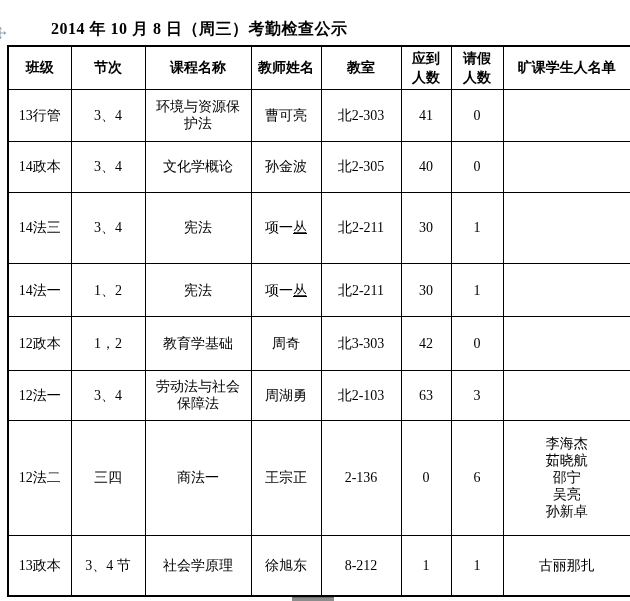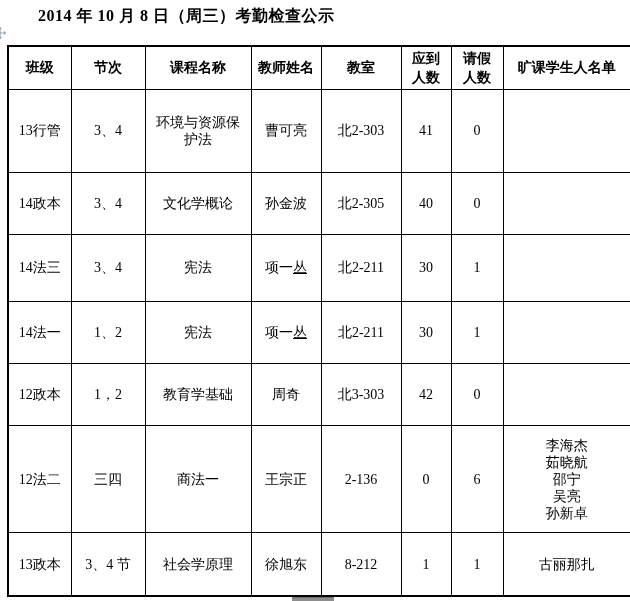--- a/index.html
+++ b/index.html
@@ -1,29 +1,29 @@
 <!DOCTYPE html>
 <html><head>
 <meta charset="utf-8">
 <style>
   html,body{margin:0;padding:0;width:630px;height:601px;background:#ffffff;overflow:hidden}
   body{position:relative;font-family:"Liberation Serif","DejaVu Serif",serif;color:#000}
 
-  .title{position:absolute;left:38px;top:5px;margin:0;font-size:16px;font-weight:bold;
+  .title{position:absolute;left:38px;top:5px;margin:13px;font-size:16px;font-weight:bold;
          line-height:22px;white-space:nowrap;letter-spacing:0.5px}
 
   .move-handle{position:absolute;left:-7px;top:26px;width:14px;height:14px;overflow:visible}
   .move-handle svg{width:14px;height:14px;fill:#91a0b6}
 
   table.att{position:absolute;left:7px;top:45px;width:623px;height:552px;
             border-collapse:collapse;table-layout:fixed;border:2px solid #000}
   .att th,.att td{border:1px solid #000;text-align:center;vertical-align:middle;
                   font-size:14px;line-height:17px;padding:0 2px;overflow:hidden}
   .att th{font-weight:bold;white-space:pre-line;line-height:19px}
-  .att td.col-course{padding:16px 9px}
+  .att td.col-course{padding:0 9px}
   .att td.col-absent{white-space:pre-line}
 
   col.col-class{width:63px}
   col.col-period{width:74px}
   col.col-course{width:106px}
   col.col-teacher{width:70px}
   col.col-room{width:80px}
   col.col-expected{width:50px}
   col.col-leave{width:52px}
   col.col-absent{width:128px}
@@ -127,20 +127,30 @@
           <td class="col-class">12政本</td>
           <td class="col-period">1，2</td>
           <td class="col-course">教育学基础</td>
           <td class="col-teacher">周奇</td>
           <td class="col-room">北3-303</td>
           <td class="col-expected">42</td>
           <td class="col-leave">0</td>
           <td class="col-absent"></td>
         </tr>
         <tr>
+          <td class="col-class">12法一</td>
+          <td class="col-period">3、4</td>
+          <td class="col-course">劳动法与社会保障法</td>
+          <td class="col-teacher">周湖勇</td>
+          <td class="col-room">北2-103</td>
+          <td class="col-expected">63</td>
+          <td class="col-leave">3</td>
+          <td class="col-absent"></td>
+        </tr>
+        <tr>
           <td class="col-class">12法二</td>
           <td class="col-period">三四</td>
           <td class="col-course">商法一</td>
           <td class="col-teacher">王宗正</td>
           <td class="col-room">2-136</td>
           <td class="col-expected">0</td>
           <td class="col-leave">6</td>
           <td class="col-absent">李海杰
 茹晓航
 邵宁

